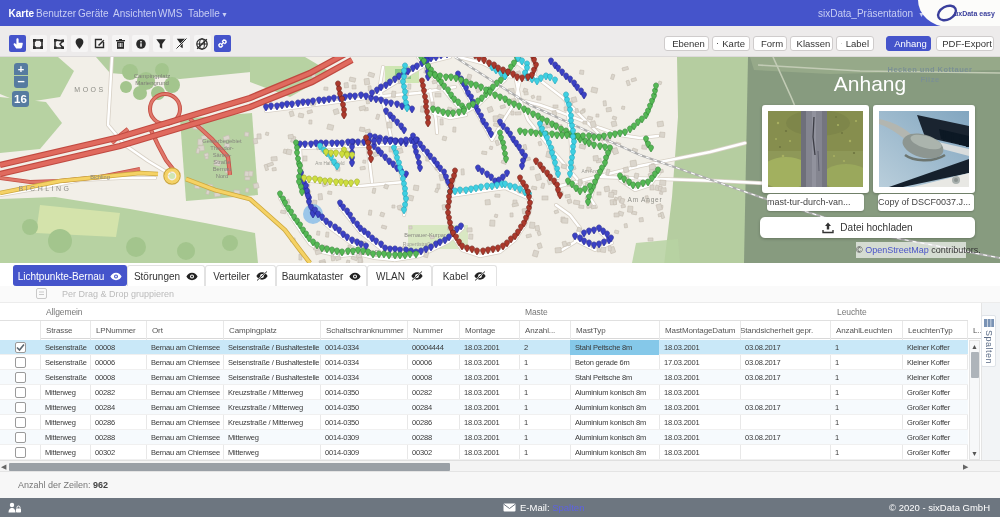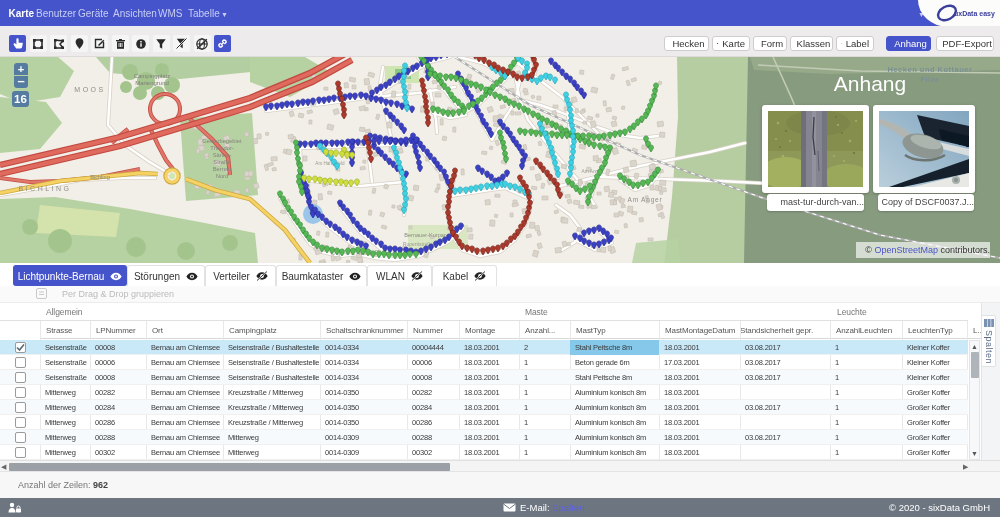--- a/index.html
+++ b/index.html
@@ -9,21 +9,21 @@
 #navbar .mi.act{color:#fff;font-weight:bold}
 #logo{position:absolute;right:0;top:0;width:82px;height:27px;background:#fcfcfa;border-bottom-left-radius:34px 30px}
 #toolbar{position:absolute;left:0;top:26px;width:1000px;height:31px;background:#edebeb;border-bottom:1px solid #dddada}
 .tbtn{position:absolute;top:9px;width:17px;height:17px;background:#f6f5f5;border-radius:2px;display:flex;align-items:center;justify-content:center}
 .tbtn.act{background:#4554cb}
 .rbtn{position:absolute;top:9.5px;height:15px;background:#fff;border:1px solid #cfcccc;border-radius:3px;font-size:9.5px;color:#333;display:flex;align-items:center;justify-content:center;gap:4px;white-space:nowrap}
 .rbtn.act{background:#4554cb;color:#fff;border-color:#4554cb}
 #map{position:absolute;left:0;top:57px;width:1000px;height:206px;overflow:hidden}
 .zbtn{position:absolute;width:14px;background:#567ba0;color:#fff;text-align:center;font-weight:bold}
 .card{position:absolute;background:#fff;border-radius:3px;box-shadow:0 1px 3px rgba(0,0,0,0.25)}
-.cap{position:absolute;background:#fff;border-radius:3px;font-size:9px;color:#444;text-align:right;line-height:17px;box-shadow:0 1px 2px rgba(0,0,0,0.2);white-space:nowrap;overflow:hidden}
+.cap{position:absolute;background:#fff;border-radius:3px;font-size:9px;color:#444;text-align:left;line-height:17px;box-shadow:0 1px 2px rgba(0,0,0,0.2);white-space:nowrap;overflow:hidden}
 #tabbar{position:absolute;left:0;top:263px;width:1000px;height:23px;background:#fff}
 .tab{position:absolute;top:2px;height:21px;background:#fff;border:1px solid #e2e2e2;border-bottom:none;font-size:10px;color:#333;display:flex;align-items:center;justify-content:center;gap:6px;border-radius:3px 3px 0 0;white-space:nowrap}
 .tab.act{background:#4554cb;color:#fff;border-color:#4554cb;border-radius:3px}
 #groupbar{position:absolute;left:0;top:286px;width:1000px;height:17px;background:#fafafa;border-bottom:1px solid #ececec;font-size:9px;color:#bbb;line-height:17px}
 #grid{position:absolute;left:0;top:303px;width:1000px;height:157px;background:#fff;font-size:7.5px;letter-spacing:-0.1px;color:#3a3a3a}
 .ghead{position:absolute;top:0;height:18px;line-height:18px;color:#777;font-size:8.5px}
 .chead{position:absolute;top:18px;height:18px;line-height:19px;color:#555;font-size:8px;border-bottom:1px solid #d8d8d8;white-space:nowrap;overflow:hidden}
 .row{position:absolute;left:0;width:968px;height:15px;line-height:15px;border-bottom:1px solid #f0f0f0;white-space:nowrap}
 .row.sel{background:#c9e8f8}
 .row.alt{background:#f6fafd}
@@ -38,20 +38,21 @@
 </style></head>
 <body>
 <div id="navbar">
     <span class="mi act" style="left:8.5px">Karte</span>
     <span class="mi" style="left:36px">Benutzer</span>
     <span class="mi" style="left:78px">Geräte</span>
     <span class="mi" style="left:113px">Ansichten</span>
     <span class="mi" style="left:158px">WMS</span>
     <span class="mi" style="left:188px">Tabelle</span>
     <span class="mi" style="left:221px;font-size:7px;top:1px">▼</span>
+    <span class="mi" style="left:818px">sixData_Präsentation</span>
     <span class="mi" style="left:918px;font-size:7px;top:1px">▼</span>
     <div id="logo">
       <svg width="82" height="27" viewBox="0 0 82 27">
         <ellipse cx="29" cy="13" rx="9.5" ry="6.5" fill="none" stroke="#3a3f9c" stroke-width="2.4" transform="rotate(-28 29 13)"></ellipse>
         <text x="36" y="15.5" font-size="7" font-weight="bold" fill="#3a3f9c" font-family="Liberation Sans">uxData easy</text>
       </svg>
     </div>
   </div>
 <div id="toolbar">
     <div class="tbtn act" style="left:9px">
@@ -131,21 +132,21 @@
           <path d="M5.5,7.8 L4.2,9.1 A2.1,2.1 0 0 1 1.9,6.8 L3.2,5.5"></path>
         </g>
       </svg>
     </div>
     <div class="rbtn" style="left:664px;width:45px;padding:0 4px">
       <svg width="11" height="11" viewBox="0 0 11 11" style="">
         <path d="M5.5,0.5 L10.5,3 L5.5,5.5 L0.5,3 Z" fill="#2a2a2a"></path>
         <path d="M0.5,5.5 L5.5,8 L10.5,5.5" fill="none" stroke="#2a2a2a" stroke-width="1.3"></path>
         <path d="M0.5,8 L5.5,10.5 L10.5,8" fill="none" stroke="#2a2a2a" stroke-width="1.3"></path>
       </svg>
-      <span>Hecken</span>
+      <span>Ebenen</span>
     </div>
     <div class="rbtn" style="left:712px;width:38px;padding:0 4px">
       <svg width="11" height="11" viewBox="0 0 11 11" style="">
         <path d="M0.5,1.5 L3.8,0.5 L7.2,1.5 L10.5,0.5 V9.5 L7.2,10.5 L3.8,9.5 L0.5,10.5 Z" fill="#2a2a2a"></path>
         <path d="M3.8,0.5 V9.5 M7.2,1.5 V10.5" stroke="#fff" stroke-width="0.9"></path>
       </svg>
       <span>Karte</span>
     </div>
     <div class="rbtn" style="left:753px;width:34px;padding:0 4px">
       <svg width="11" height="11" viewBox="0 0 11 11" style="">
@@ -1400,21 +1401,28 @@
 <path d="M34,76 L90,62 L90,76 Z" fill="#e8e8e4"></path>
 <circle cx="77" cy="69" r="4" fill="#a8b0ae"></circle>
 <circle cx="77" cy="69" r="2" fill="#8a928f"></circle>
 <path d="M0,8 C10,10 20,14 28,20 L34,25 L30,31 L23,26 C15,20 7,15 0,13 Z" fill="#b3b6b0"></path>
 <ellipse cx="44" cy="35" rx="21" ry="11.5" fill="#8d9691" transform="rotate(16 44 35)"></ellipse>
 <ellipse cx="47" cy="31" rx="16" ry="6" fill="#abb4ad" transform="rotate(16 47 31)"></ellipse>
 <path d="M26,44 C34,50 54,52 66,44" fill="none" stroke="#6c7570" stroke-width="2.5"></path>
 </svg>
     </div>
     <div class="cap" style="left:878px;top:137px;width:96px;height:17px">Copy of DSCF0037.J...</div>
-    <div class="abs" style="left:856px;top:185px;width:134px;height:16px;background:rgba(255,255,255,0.65);font-size:9px;color:#333;line-height:16px;text-align:right;white-space:nowrap">© <span style="color:#4a54c8">OpenStreetMap</span> contributors.</div>
+    <div class="card" style="left:760px;top:160px;width:215px;height:21px;display:flex;align-items:center;justify-content:center;gap:6px;font-size:10px;color:#333;border-radius:5px">
+      <svg width="12" height="12" viewBox="0 0 12 12" style="">
+        <path d="M6,0.5 L9,4 H7.2 V7.5 H4.8 V4 H3 Z" fill="#333"></path>
+        <path d="M1,8 V10.5 H11 V8" fill="none" stroke="#333" stroke-width="1.4"></path>
+      </svg>
+      <span>Datei hochladen</span>
+    </div>
+    <div class="abs" style="left:856px;top:185px;width:110px;height:16px;background:rgba(255,255,255,0.65);font-size:9px;color:#333;line-height:16px;text-align:right;white-space:nowrap">© <span style="color:#4a54c8">OpenStreetMap</span> contributors.</div>
   </div>
 <div id="tabbar">
     <div class="tab act" style="left:13px;width:114px">Lichtpunkte-Bernau<svg width="12" height="9" viewBox="0 0 12 9" style="">
         <path d="M6,0.8 C3.2,0.8 1.2,2.8 0.4,4.5 C1.2,6.2 3.2,8.2 6,8.2 C8.8,8.2 10.8,6.2 11.6,4.5 C10.8,2.8 8.8,0.8 6,0.8 Z" fill="#fff"></path>
         <circle cx="6" cy="4.5" r="2" fill="#4554cb"></circle>
         <circle cx="6" cy="4.5" r="0.9" fill="#fff"></circle>
       </svg></div>
     <div class="tab" style="left:127px;width:78px">Störungen<svg width="12" height="9" viewBox="0 0 12 9" style="">
         <path d="M6,0.8 C3.2,0.8 1.2,2.8 0.4,4.5 C1.2,6.2 3.2,8.2 6,8.2 C8.8,8.2 10.8,6.2 11.6,4.5 C10.8,2.8 8.8,0.8 6,0.8 Z" fill="#222"></path>
         <circle cx="6" cy="4.5" r="2" fill="#fff"></circle>

